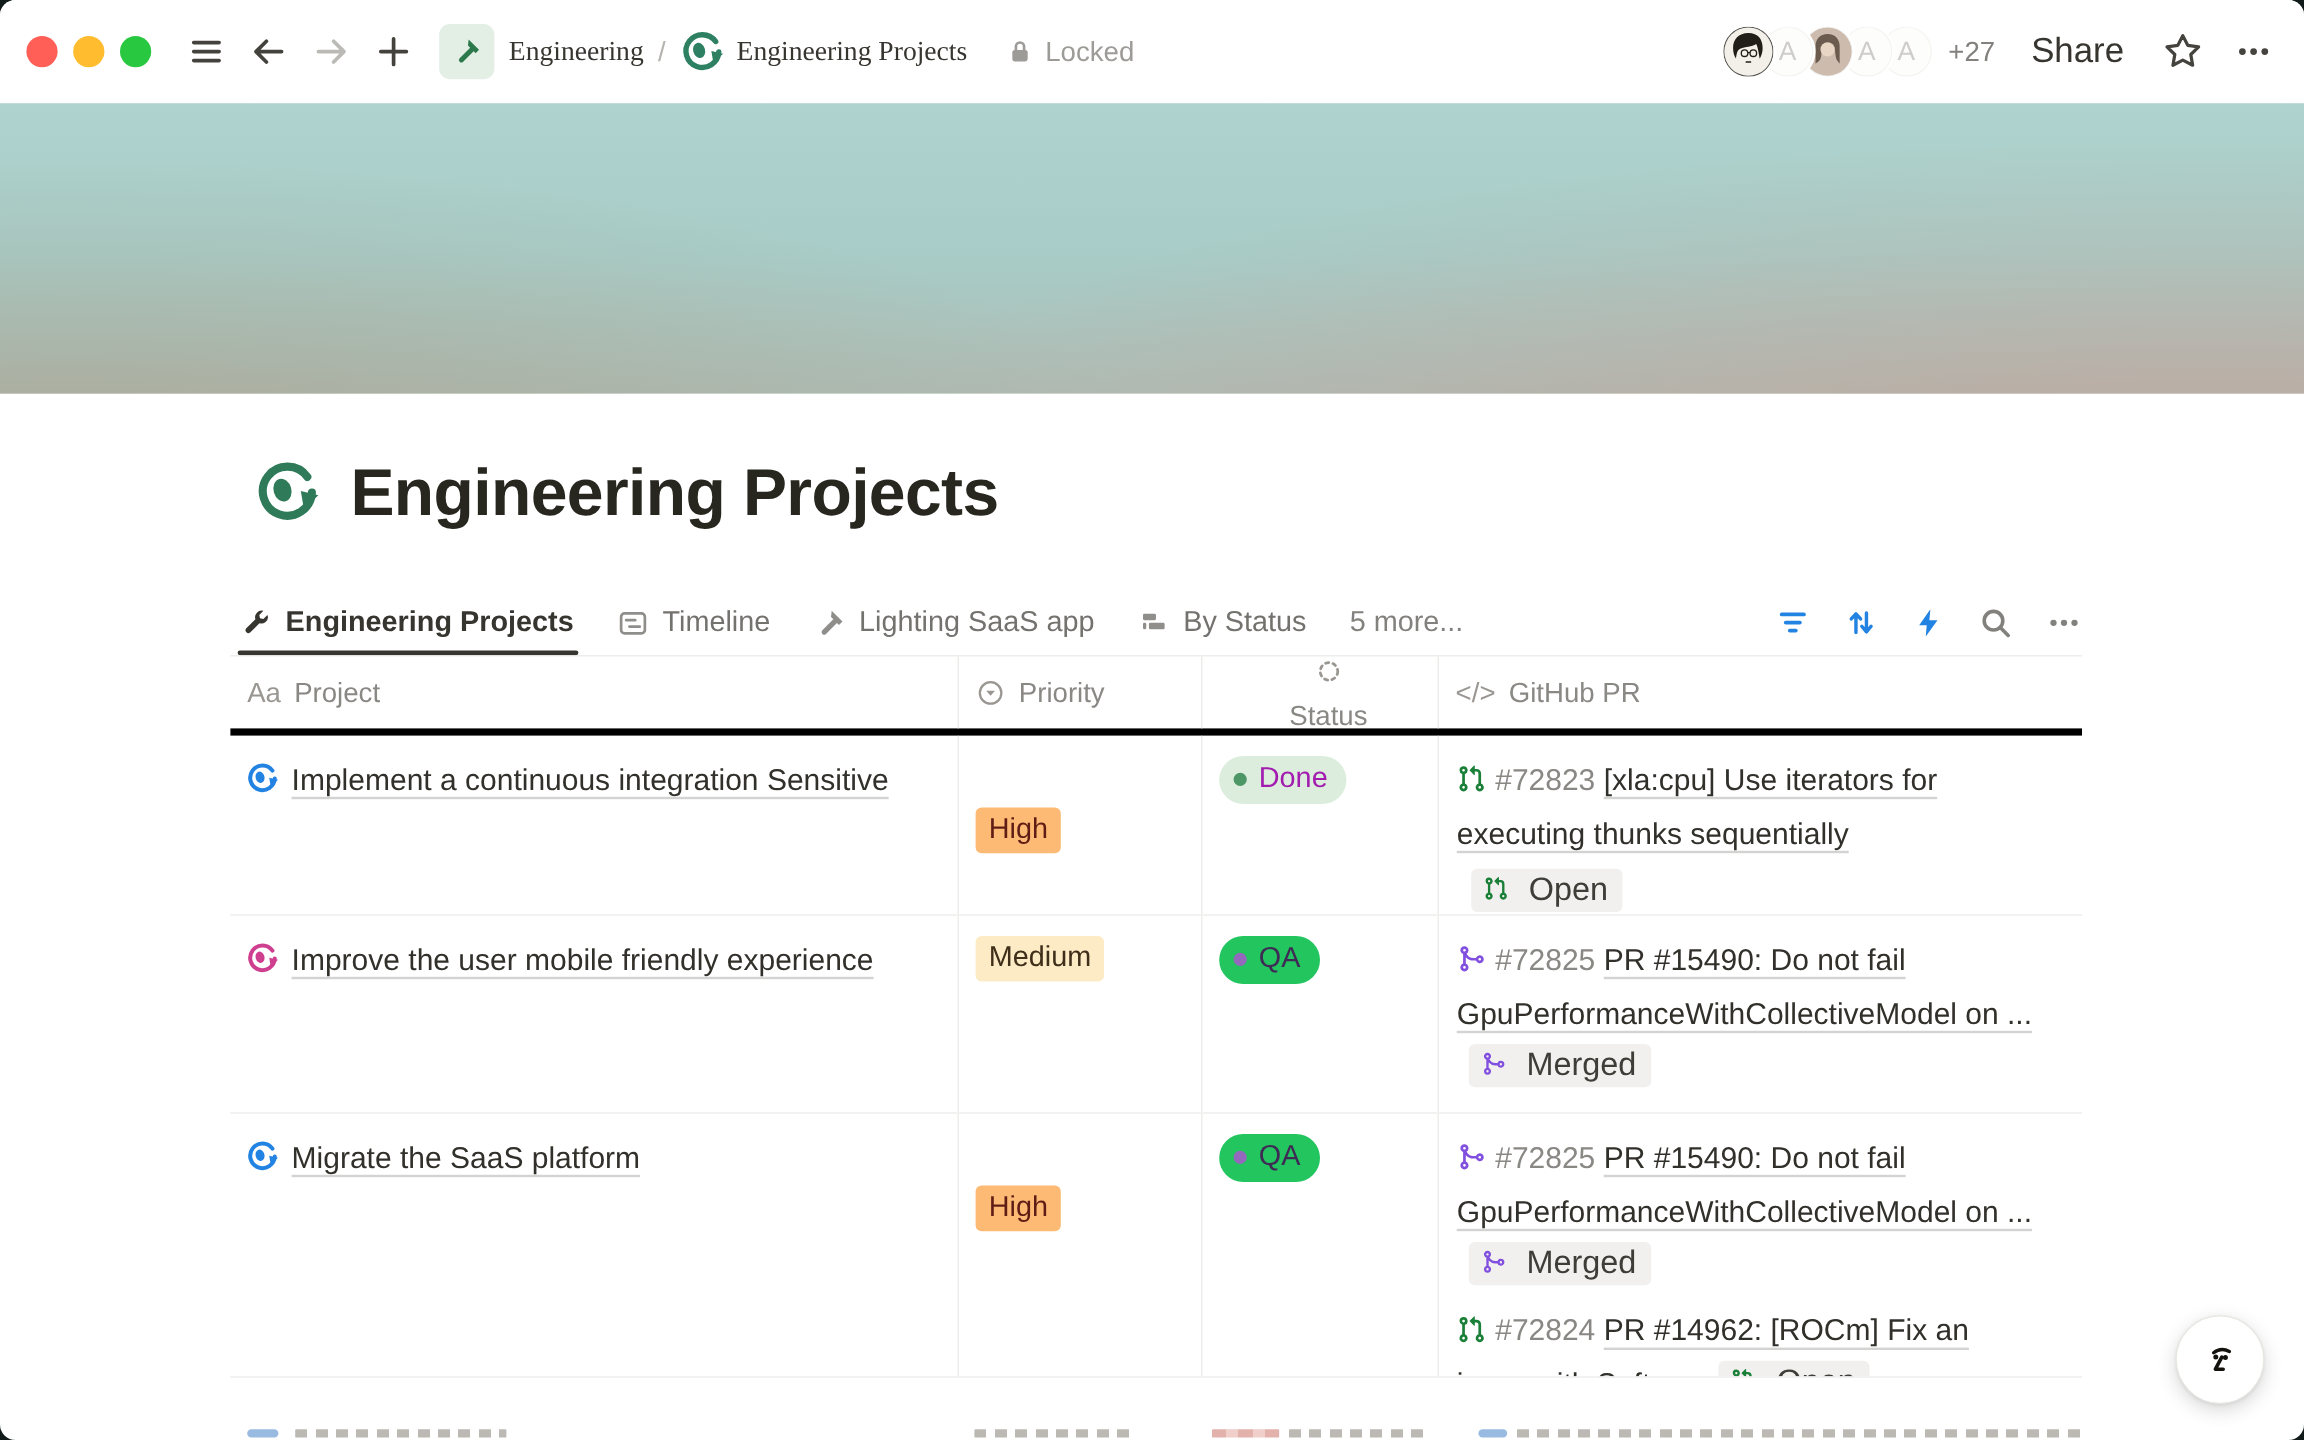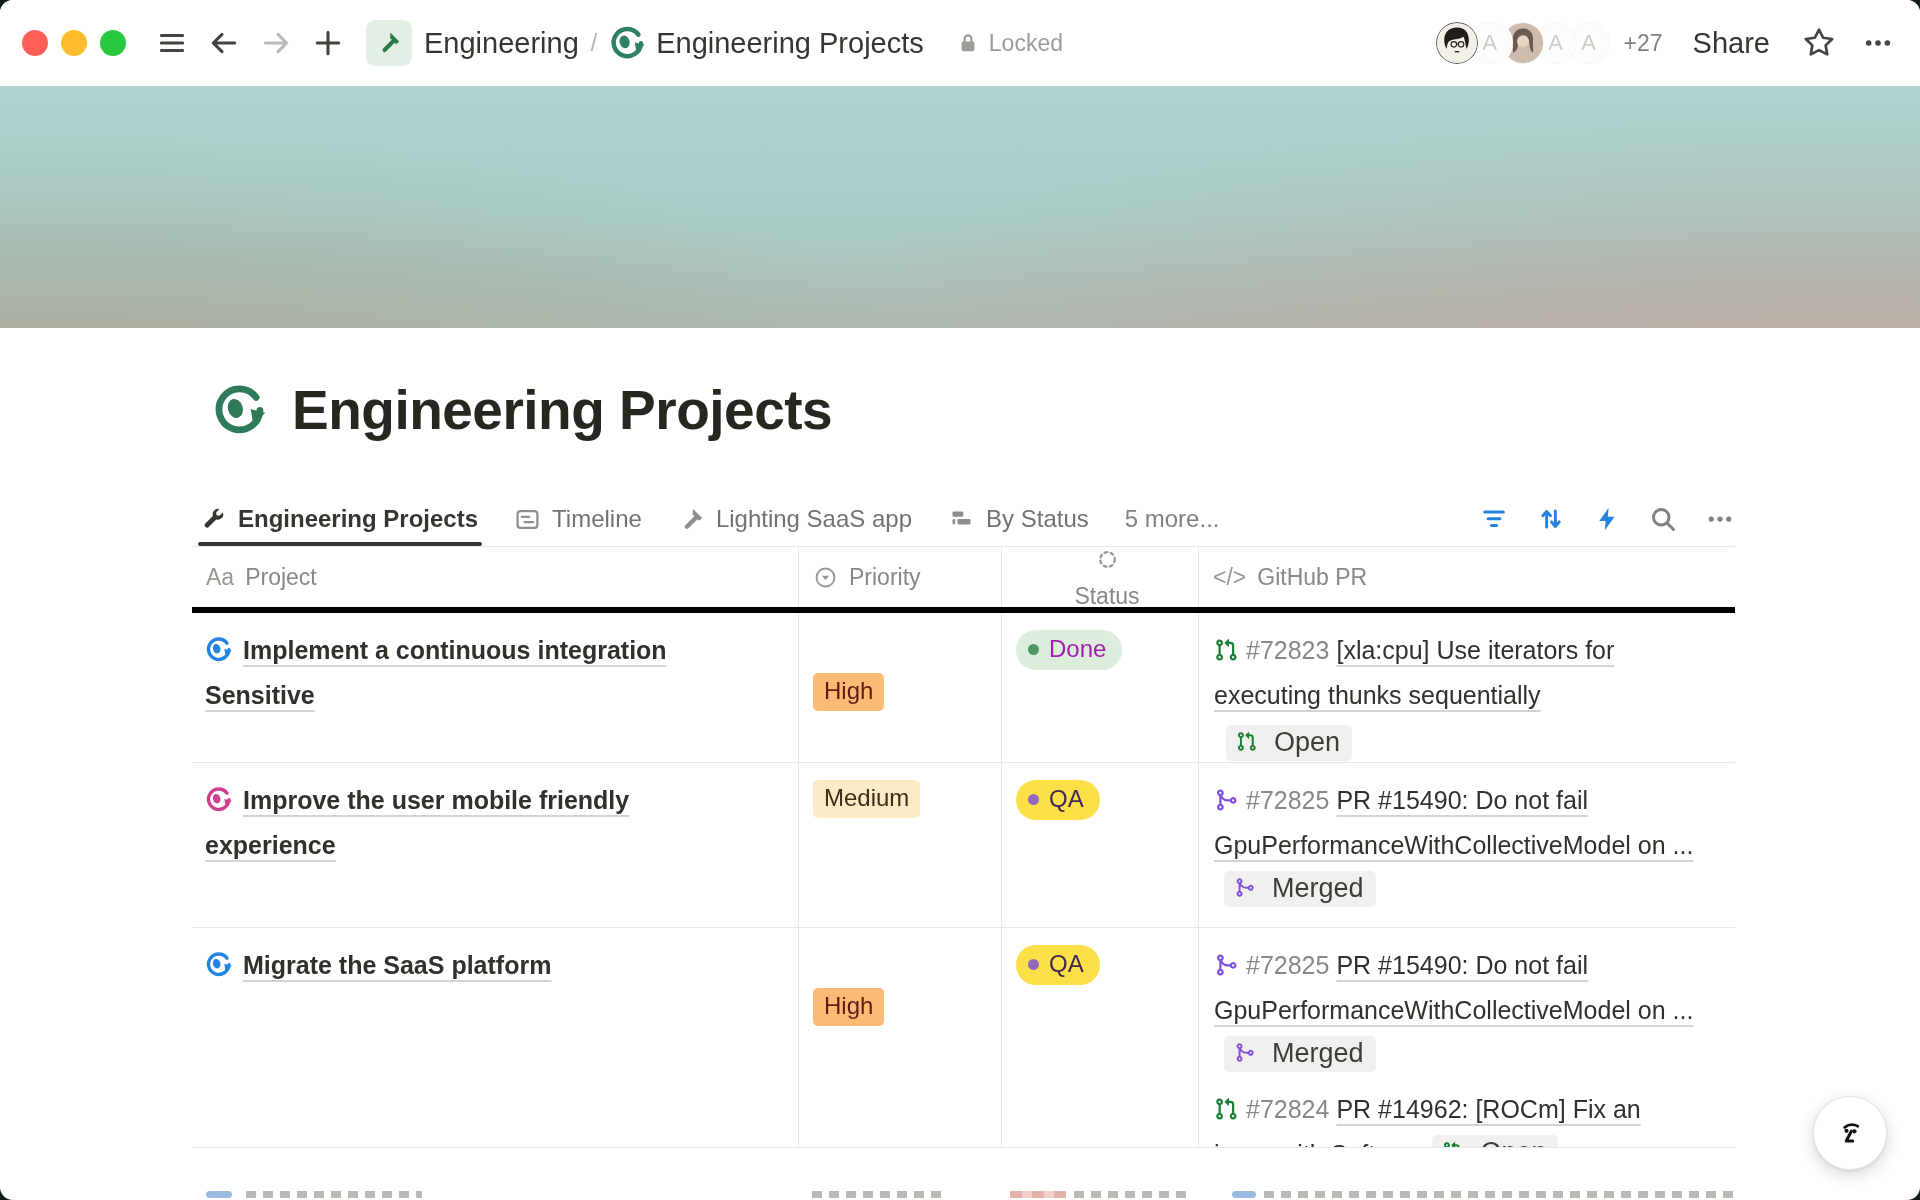--- a/index.html
+++ b/index.html
@@ -13,21 +13,21 @@
   .lights{display:flex;gap:13px;margin-right:28px;}
   .light{width:26px;height:26px;border-radius:50%;}
   .light.red{background:#ff5f57;}
   .light.yellow{background:#febc2e;}
   .light.green{background:#28c840;}
   .tbtn{width:36px;height:36px;display:flex;align-items:center;justify-content:center;
     margin-right:16px;color:#44423d;flex:none;}
   .tbtn.disabled{color:#bcbab6;}
   .chip{width:46px;height:46px;border-radius:9px;background:#e3eee5;color:#2c7a4b;
     display:flex;align-items:center;justify-content:center;margin:0 12px 0 4px;flex:none;}
-  .crumb-ws,.crumb-page{font-size:29px;color:#37352f;white-space:nowrap;}
+  .crumb-ws,.crumb-page{font-size:23px;color:#37352f;white-space:nowrap;font-family:Liberation Serif, serif;}
   .crumb-sep{font-size:23px;color:#b5b3af;margin:0 12px;}
   .crumb-logo{color:#2e8063;margin-right:11px;display:flex;flex:none;}
   .lockwrap{display:flex;align-items:center;gap:9px;margin-left:32px;color:#9d9b97;font-size:23px;}
   .spacer{flex:1;}
   .avatars{display:flex;align-items:center;}
   .av{width:46px;height:46px;border-radius:50%;border:2px solid #fff;margin-left:-13px;
     background:#fdfdfc;display:flex;align-items:center;justify-content:center;
     font-size:22px;color:#cfcdc9;flex:none;box-shadow:0 0 0 1px rgba(0,0,0,.04) inset;}
   .av:first-child{margin-left:0;}
   .av.ring{box-shadow:0 0 0 2px #55534e inset;background:#f3efe9;}
@@ -71,38 +71,38 @@
   .th .hicon{display:flex;color:#9a9792;font-size:23px;}
   .col-project{width:606px;}
   .col-priority{width:203px;border-left:1px solid #e9e9e7;}
   .col-status{width:197px;border-left:1px solid #e9e9e7;flex-direction:column;}
   .col-pr{width:537px;border-left:1px solid #e9e9e7;}
   .trow{display:flex;border-bottom:1px solid #e9e9e7;overflow:hidden;}
   .trow.r1{height:150px;}
   .trow.r2{height:165px;}
   .trow.r3{height:219px;border-bottom:none;}
   .cell{overflow:hidden;}
-  .cell-project{width:606px;padding:15px 40px 0 13px;font-size:25px;font-weight:700;
+  .cell-project{width:606px;padding:15px 40px 0 13px;font-size:25px;font-weight:400;
     line-height:45px;color:#32302b;}
   .proj-icon{display:inline-flex;vertical-align:-4px;margin-right:11px;}
   .proj-icon.blue{color:#2383e2;}
   .proj-icon.pink{color:#cf3f8f;}
   .ulink{text-decoration:underline;text-decoration-color:rgba(55,53,47,.22);
     text-decoration-thickness:2px;text-underline-offset:6px;cursor:pointer;}
   .cell-priority{width:203px;border-left:1px solid #e9e9e7;padding:17px 0 0 14px;}
   .pill{display:inline-block;font-size:24px;padding:3px 11px 5px;border-radius:5px;line-height:30px;}
   .pill--high{background:#fdba74;color:#5f1d15;margin-top:43px;}
   .pill--medium{background:#fcebc4;color:#3f2e1a;}
   .cell-status{width:197px;border-left:1px solid #e9e9e7;padding:17px 0 0 14px;}
   .spill{display:inline-flex;align-items:center;gap:10px;font-size:24px;
     padding:4px 16px 6px 12px;border-radius:999px;line-height:30px;}
   .sdot{width:11px;height:11px;border-radius:50%;flex:none;}
   .spill--done{background:#dceddd;color:#a21caf;justify-content:center;}
   .spill--done .sdot{background:#4d9767;}
-  .spill--qa{background:#fde047;color:#3f2a56;}
+  .spill--qa{background:#22c55e;color:#3f2a56;}
   .spill--qa .sdot{background:#9469bd;}
   .cell-pr{width:537px;border-left:1px solid #e9e9e7;padding:15px 35px 0 15px;
     font-size:25px;font-weight:500;line-height:45px;color:#32302b;}
   .pr{margin-bottom:9px;}
   .pr-icon{display:inline-flex;vertical-align:-3px;margin-right:8px;}
   .pr-icon.open{color:#1a7f37;}
   .pr-icon.merged{color:#8250df;}
   .pr-num{color:#8a8884;font-weight:400;margin-right:7px;}
   .state-pill{display:inline-flex;align-items:center;gap:9px;background:#f1f0ee;border-radius:5px;
     padding:2px 12px 4px 10px;font-size:27px;color:#3f3d38;line-height:30px;margin-left:10px;

